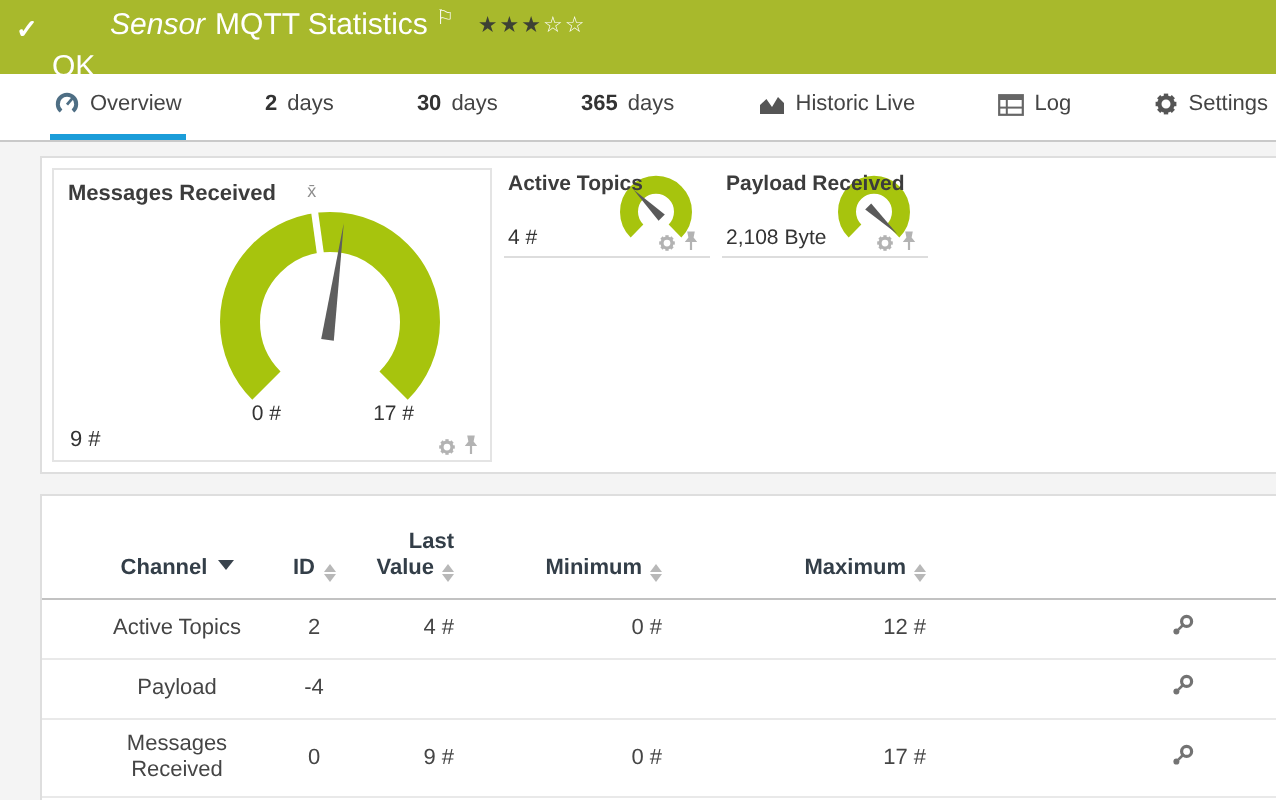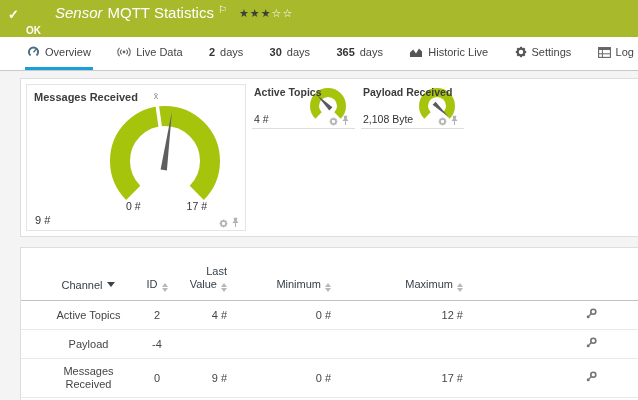--- a/index.html
+++ b/index.html
@@ -12,21 +12,21 @@
   .topbar { height:37px; background:#a8b92c; display:flex; align-items:flex-start; padding:5px 0 0 8px; color:#fff; }
   .check { font-size:13px; font-weight:bold; margin:2px 4px 0 0; width:14px; }
   .title-block { display:flex; flex-direction:column; }
   .title-row { display:flex; align-items:baseline; font-size:15px; line-height:16px; }
   .kind { font-style:italic; margin-right:5px;margin-left:29px; }
   .title { font-weight:normal; }
   .flag { font-size:10px; margin-left:4px; position:relative; top:-5px; }
   .stars { margin-left:12px; font-size:11px; letter-spacing:1px; position:relative; top:-1px; }
   .star { color:#fff; }
   .star.filled { color:#3d4134; }
-  .status { font-size:10px; font-weight:bold; margin-top:2px; }
+  .status { font-size:15px; font-weight:normal; margin-top:2px; }
 
   
   .tabs { height:34px; background:#fff; border-bottom:1px solid #c9c9c9;
           display:flex; justify-content:space-between; align-items:stretch; padding:0 2px 0 25px; }
   .tab { display:flex; align-items:center; gap:5px; font-size:11px; color:#444;
          border-bottom:3px solid transparent; padding:0 2px; cursor:pointer; white-space:nowrap; }
   .tab strong { font-size:11px; color:#333; }
   .tab-icon { display:inline-flex; align-items:center; }
 
   
@@ -44,21 +44,21 @@
   .gauge-value { position:absolute; left:8px; bottom:4px; font-size:11px; color:#333; z-index:2; }
   .gauge-box.small .gauge-value { left:2px; bottom:3px; font-size:10.5px; }
   .gauge-icons { position:absolute; right:5px; bottom:2px; display:flex; gap:3px; align-items:flex-end; z-index:2; }
   .gicon { display:inline-flex; cursor:pointer; }
   .scale-label { font-size:10.5px; fill:#333; }
   .mean-label { font-size:9px; fill:#8d8d8d; }
 
   
   .table-panel { margin-top:10px; min-height:162px; padding:17px 0 0 0; }
   table.channels { border-collapse:collapse; width:622px; table-layout:fixed; font-size:11px; }
-  th { font-weight:normal; color:#333e48; text-align:right; vertical-align:bottom;
+  th { font-weight:bold; color:#333e48; text-align:right; vertical-align:bottom;
        padding:0 4px 8px 4px; border-bottom:1px solid #c2c2c2; cursor:pointer; line-height:13px; }
   td { color:#454545; text-align:right; padding:6px 4px; border-bottom:1px solid #e9e9e9; line-height:13px; }
   .col-channel { width:120px; text-align:center; padding-left:19px; }
   .col-id { width:32px;text-align:center; }
   .col-last { width:58px; }
   .col-min { width:104px; }
   .col-max { width:132px; }
   .col-actions { text-align:left; padding-left:118px; }
   .sorted-arrow { display:inline-block; width:0; height:0; border-left:4px solid transparent;
        border-right:4px solid transparent; border-top:5px solid #39434d; margin-left:5px; vertical-align:2px; }
@@ -89,74 +89,65 @@
       <div class="tab active" style="border-bottom-color: rgb(27, 157, 217);">
         <span class="tab-icon">
           <svg width="13" height="12" viewBox="0 0 13 12">
             <path d="M3.54 9.52 A4.6 4.6 0 1 1 9.46 9.52" fill="none" stroke="#4e6e84" stroke-width="2"></path>
             <line x1="6.5" y1="6.3" x2="9.4" y2="2.9" stroke="#4e6e84" stroke-width="1.4"></line>
           </svg>
         </span>
         <span class="tab-label">Overview</span>
       </div>
       <div class="tab">
-        <span class="tab-icon">
-          <svg width="14" height="12" viewBox="0 0 14 12">
-            <circle cx="7" cy="6" r="1.4" fill="#666"></circle>
-            <path d="M4.6 3.6 A3.4 3.4 0 0 0 4.6 8.4 M2.6 1.8 A5.8 5.8 0 0 0 2.6 10.2 M9.4 3.6 A3.4 3.4 0 0 1 9.4 8.4 M11.4 1.8 A5.8 5.8 0 0 1 11.4 10.2" fill="none" stroke="#666" stroke-width="1.1"></path>
-          </svg>
-        </span>
-        <span class="tab-label">Live Data</span>
-      </div>
-      <div class="tab">
         <strong>2</strong>
         <span class="tab-label">days</span>
       </div>
       <div class="tab">
         <strong>30</strong>
         <span class="tab-label">days</span>
       </div>
       <div class="tab">
         <strong>365</strong>
         <span class="tab-label">days</span>
       </div>
       <div class="tab">
         <span class="tab-icon">
           <svg width="14" height="11" viewBox="0 0 14 11">
             <path d="M1 10 V5.5 L4.2 2.5 L7 6.5 L10 1.5 L13 4.5 V10 Z" fill="#555"></path>
           </svg>
         </span>
         <span class="tab-label">Historic Live</span>
+      </div>
+      <div class="tab">
+        <span class="tab-icon">
+          <svg width="13" height="11" viewBox="0 0 13 11">
+            <rect x="0.6" y="0.6" width="11.8" height="9.8" fill="#fff" stroke="#666" stroke-width="1.1"></rect>
+            <rect x="0.6" y="0.6" width="11.8" height="2.4" fill="#666"></rect>
+            <line x1="4.4" y1="3" x2="4.4" y2="10.4" stroke="#666" stroke-width="1"></line>
+            <line x1="0.6" y1="6.8" x2="12.4" y2="6.8" stroke="#666" stroke-width="1"></line>
+          </svg>
+        </span>
+        <span class="tab-label">Log</span>
       </div>
       <div class="tab">
         <span class="tab-icon">
           <svg width="12" height="12" viewBox="0 0 12 12">
             <line x1="9.1" y1="6" x2="11.2" y2="6" stroke="#555" stroke-width="2.2"></line>
             <line x1="8.192031021678297" y1="8.192031021678297" x2="9.676955262170047" y2="9.676955262170047" stroke="#555" stroke-width="2.2"></line>
             <line x1="6" y1="9.1" x2="6" y2="11.2" stroke="#555" stroke-width="2.2"></line>
             <line x1="3.807968978321703" y1="8.192031021678297" x2="2.323044737829953" y2="9.676955262170047" stroke="#555" stroke-width="2.2"></line>
             <line x1="2.9" y1="6" x2="0.7999999999999998" y2="6.000000000000001" stroke="#555" stroke-width="2.2"></line>
             <line x1="3.807968978321702" y1="3.807968978321703" x2="2.323044737829952" y2="2.323044737829953" stroke="#555" stroke-width="2.2"></line>
             <line x1="5.999999999999999" y1="2.9" x2="5.999999999999999" y2="0.7999999999999998" stroke="#555" stroke-width="2.2"></line>
             <line x1="8.192031021678297" y1="3.807968978321702" x2="9.676955262170047" y2="2.323044737829952" stroke="#555" stroke-width="2.2"></line>
             <circle cx="6" cy="6" r="3.3" fill="none" stroke="#555" stroke-width="2.1"></circle>
           </svg>
         </span>
         <span class="tab-label">Settings</span>
-      </div>
-      <div class="tab">
-        <span class="tab-icon">
-          <svg width="13" height="11" viewBox="0 0 13 11">
-            <rect x="0.6" y="0.6" width="11.8" height="9.8" fill="#fff" stroke="#666" stroke-width="1.1"></rect>
-            <rect x="0.6" y="0.6" width="11.8" height="2.4" fill="#666"></rect>
-            <line x1="4.4" y1="3" x2="4.4" y2="10.4" stroke="#666" stroke-width="1"></line>
-            <line x1="0.6" y1="6.8" x2="12.4" y2="6.8" stroke="#666" stroke-width="1"></line>
-          </svg>
-        </span>
-        <span class="tab-label">Log</span>
       </div>
     </nav>
 
   <main class="content">
     <section class="panel gauges-panel" id="gaugesPanel">
         <div class="gauge-box large">
           <div class="gauge-title">Messages Received</div>
           <svg class="gsvg" width="218" height="145" viewBox="0 0 218 145">
       <path d="M 106.2 107.8 A 45 45 0 1 1 169.8 107.8" fill="none" stroke="#a7c40d" stroke-width="20"></path>
       <line x1="133.4" y1="43.3" x2="130.1" y2="19.5" stroke="#fff" stroke-width="3.5"></line>

